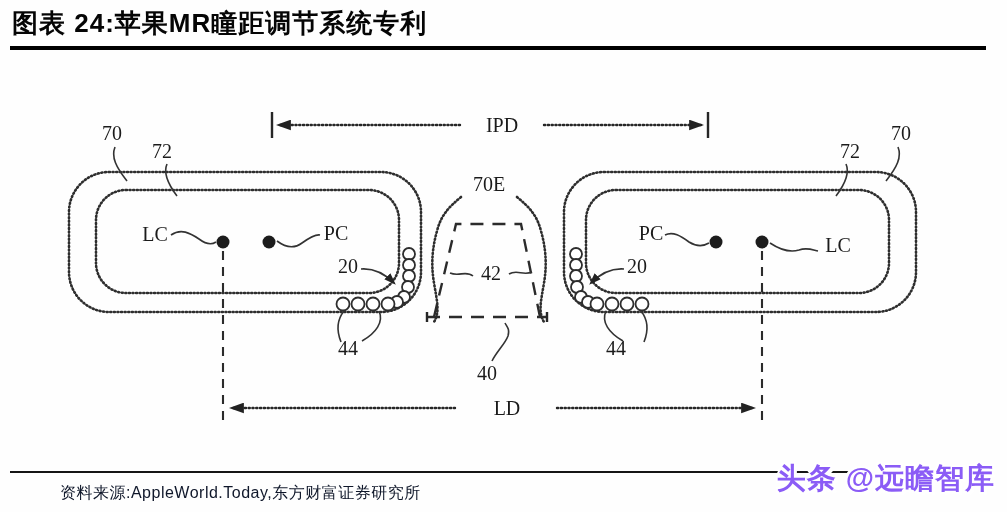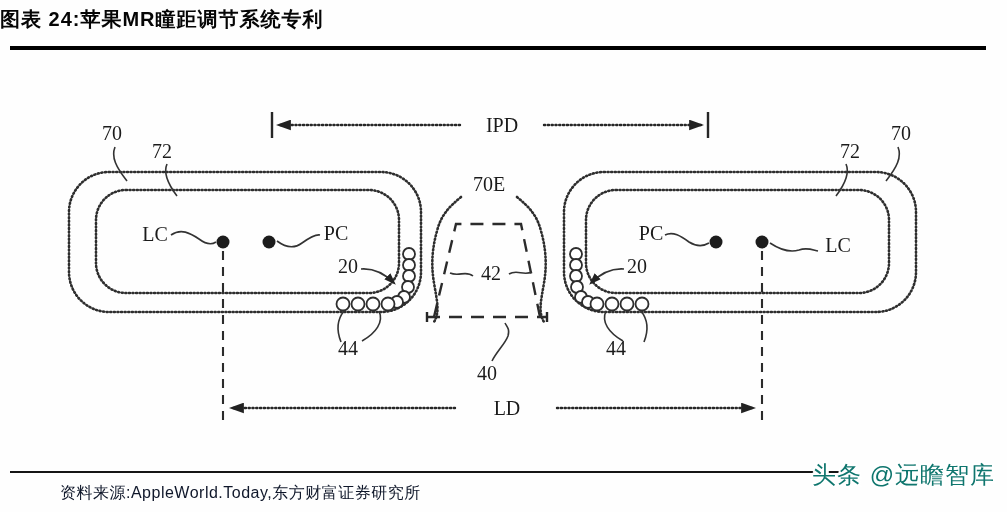--- a/index.html
+++ b/index.html
@@ -1,25 +1,25 @@
 <!DOCTYPE html>
 <html><head>
 <meta charset="utf-8">
 <style>
   html,body{margin:0;padding:0;background:#fff;}
   .page{position:relative;width:1007px;height:512px;background:#fefefe;overflow:hidden;
         font-family:"Liberation Sans",sans-serif;}
-  .title{position:absolute;left:0;top:6px;font-weight:bold;font-size:20px;
+  .title{position:absolute;left:12px;top:6px;font-weight:bold;font-size:26px;
          letter-spacing:1px;color:#050505;white-space:nowrap;}
   .title-rule{position:absolute;left:10px;top:46px;width:976px;height:4px;background:#000;}
   .diagram{position:absolute;left:0;top:0;}
   .src-rule{position:absolute;left:10px;top:471px;width:846px;height:2px;background:#151515;}
   .src{position:absolute;left:60px;top:483px;font-size:16px;color:#0f172a;
        letter-spacing:.5px;white-space:nowrap;}
-  .wm{position:absolute;right:12px;top:459px;font-size:24px;font-weight:normal;color:#0f766e;
+  .wm{position:absolute;right:12px;top:459px;font-size:29px;font-weight:bold;color:#8b5cf6;
       letter-spacing:1px;white-space:nowrap;
       text-shadow:-2px -2px 0 #fff,2px -2px 0 #fff,-2px 2px 0 #fff,2px 2px 0 #fff,
                   0 -2px 0 #fff,0 2px 0 #fff,-2px 0 0 #fff,2px 0 0 #fff,3px 3px 0 #fff;}
   
   .ln{fill:none;stroke:#2e2e2e;stroke-width:2.6;stroke-dasharray:1 2.6;stroke-linecap:round;}
   .sol{fill:none;stroke:#262626;stroke-width:2.4;}
   .arrln{fill:none;stroke:#262626;stroke-width:2.4;stroke-dasharray:1.2 2.6;stroke-linecap:round;}
   .dsh{fill:none;stroke:#2b2b2b;stroke-width:2.4;stroke-dasharray:13 9;}
   .dshv{fill:none;stroke:#2b2b2b;stroke-width:2.1;stroke-dasharray:9 7;}
   .ldr{fill:none;stroke:#333;stroke-width:1.6;}

